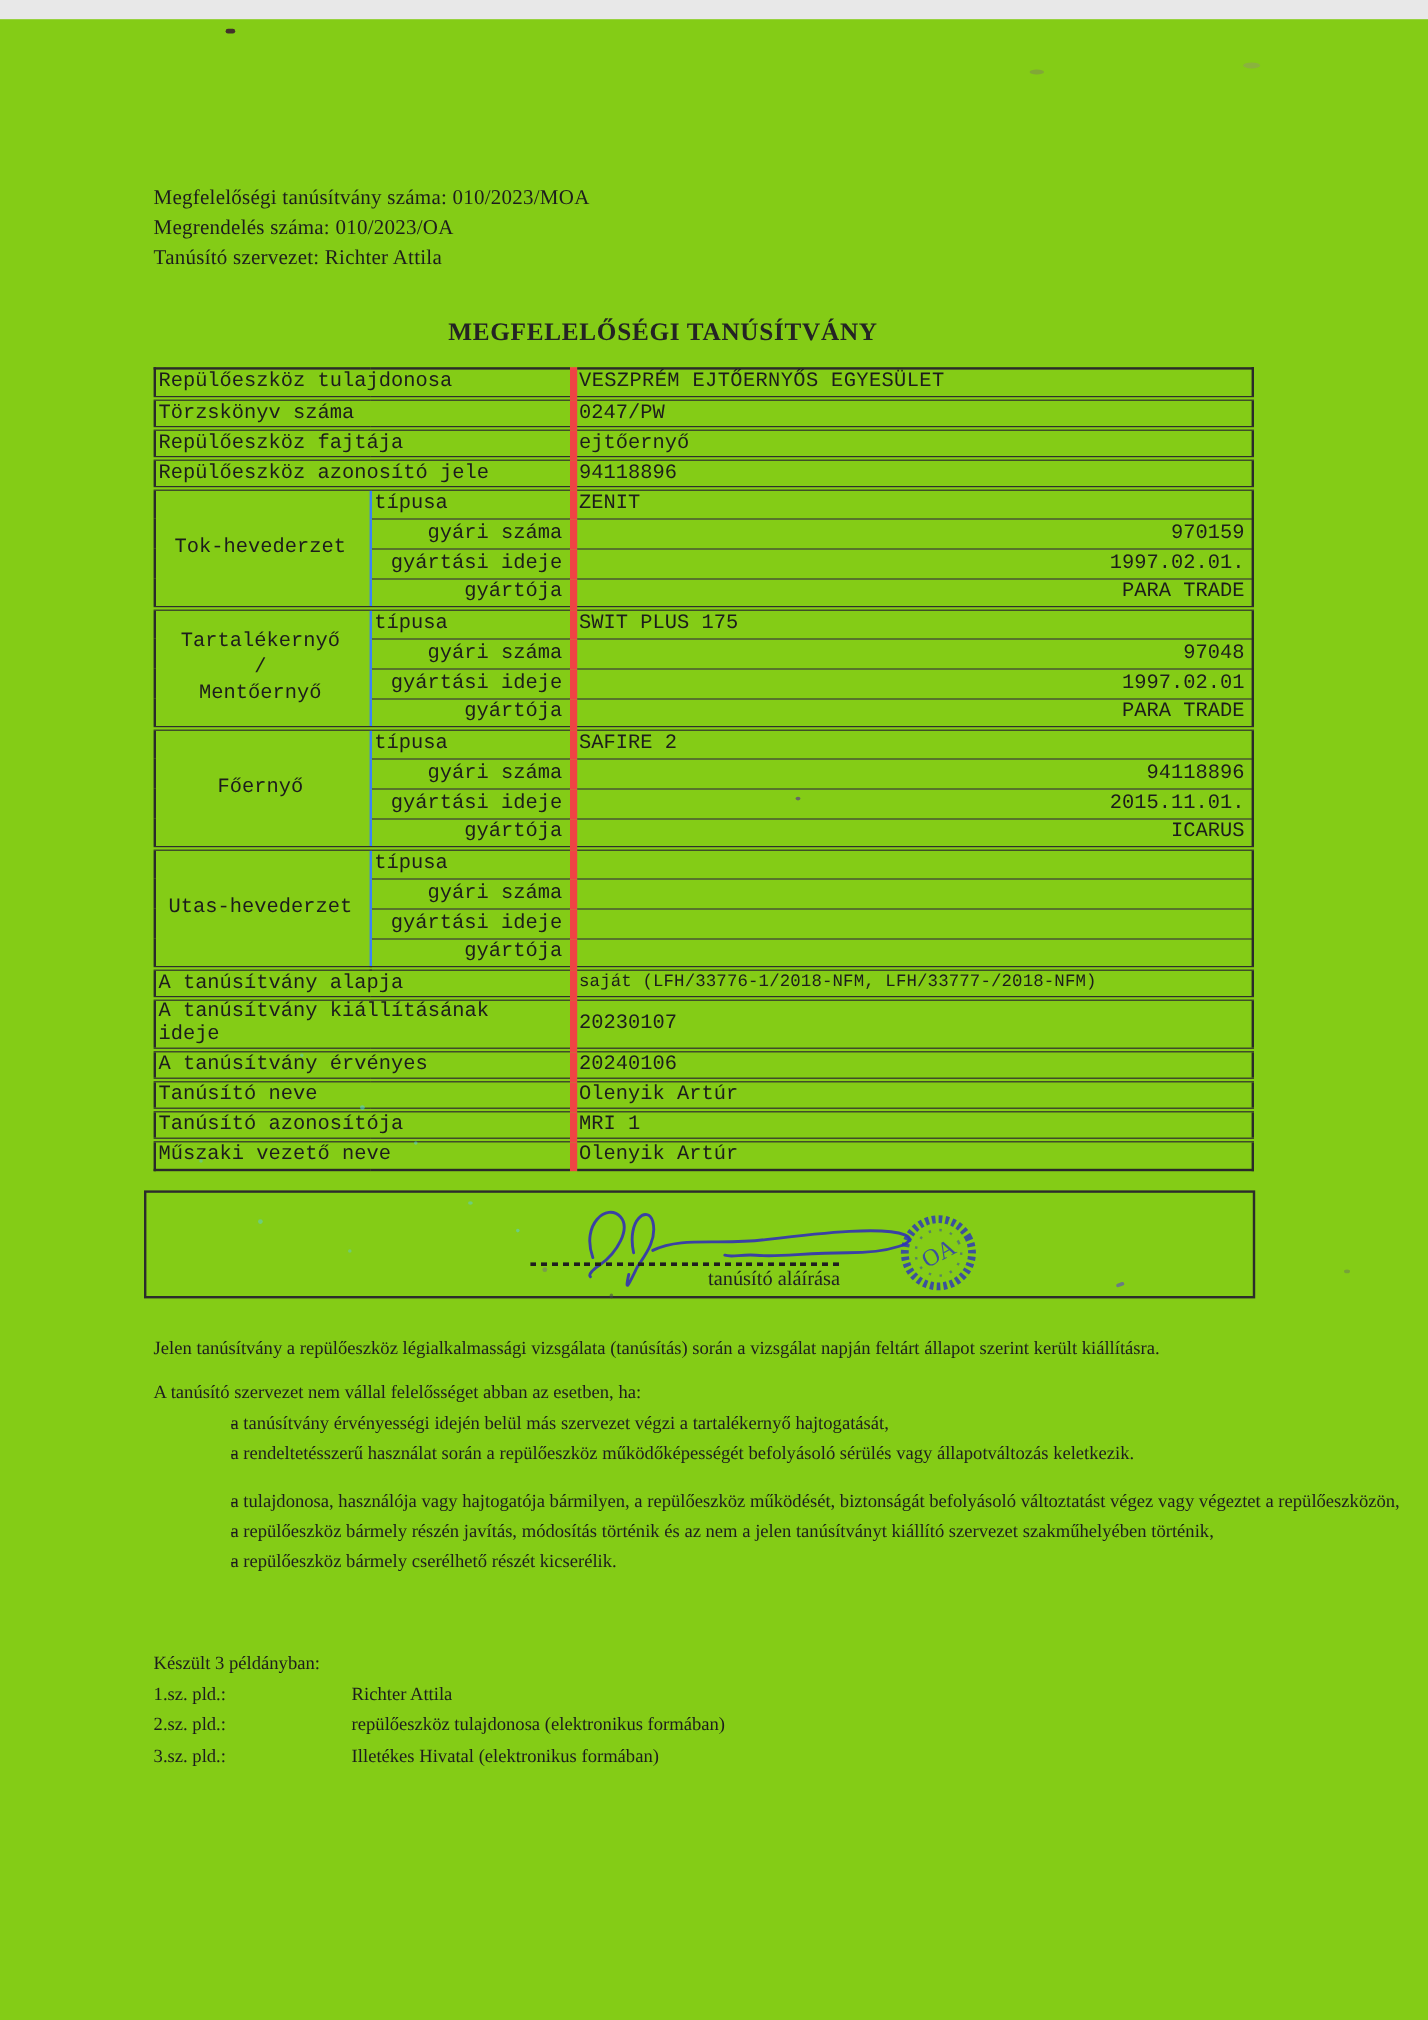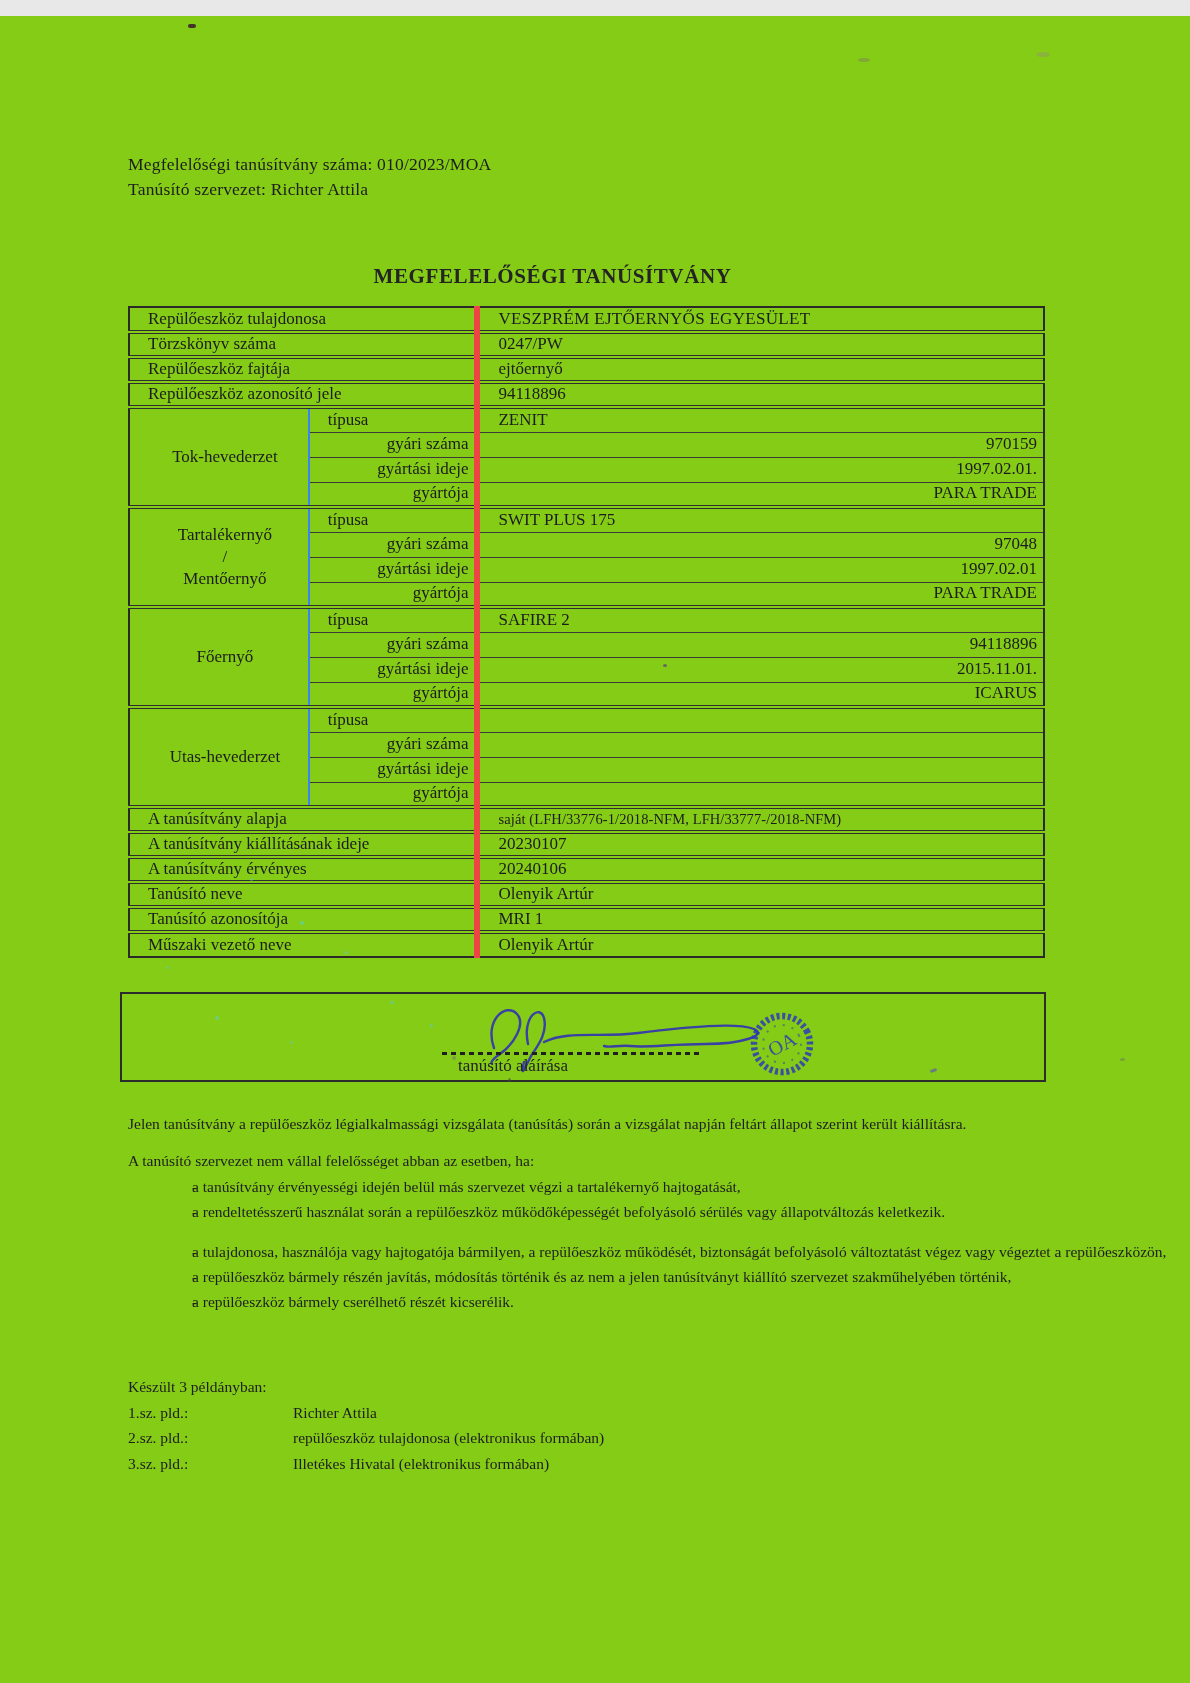--- a/index.html
+++ b/index.html
@@ -25,21 +25,21 @@
   .title-wrap { position: absolute; left: 0; top: 248px; width: 1105px; text-align: center; }
   .doc-title { font-size: 21px; font-weight: bold; letter-spacing: 0.6px; color: #242424; }
 
   
   table.cert {
     position: absolute; left: 128px; top: 290px;
     width: 917px; border-collapse: collapse;
     font-size: 17px; color: #1c1c1c;
     border: 2px solid #2a2a2a;
   }
-  table.cert td { height: 25px; vertical-align: middle; padding: 0 6px 1px 18px; }
+  table.cert td { height: 25px; vertical-align: middle; padding: 0 6px 1px 2px; font-family: Liberation Mono, monospace; }
   td.c-name { text-align: center; padding-left: 2px; }
   td.c-val  { border-left: 6px solid #ef4444; padding-left: 13px; }
   td.c-attr { border-left: 2px solid #3b82f6; }
   tr.sect > td { border-top: 4px double #2e2e2e; }
   tr.sub  > td { border-top: 1.5px solid #3a3a3a; text-align: right; }
   .group-name { white-space: pre-line; line-height: 22px; display: inline-block; }
   .val-caps { letter-spacing: 0.3px; }
   td.small-val { font-size: 14.5px; letter-spacing: 0.1px; }
 
   
@@ -47,22 +47,22 @@
     position: absolute; left: 120px; top: 976px;
     width: 926px; height: 90px;
     border: 2px solid #2c2c2c; background: transparent;
   }
   .sig-svg { position: absolute; left: 348px; top: 10px; }
   .dash-line {
     position: absolute; left: 320px; top: 58px; width: 258px; height: 3px;
     background: repeating-linear-gradient(90deg, #1f1f1f 0 5px, transparent 5px 9px);
   }
   .sig-caption {
-    position: absolute; left: 336px; top: 62px; width: 258px;
-    text-align: left; font-size: 17px; color: #222;
+    position: absolute; left: 320px; top: 62px; width: 258px;
+    text-align: right; font-size: 17px; color: #222;
   }
   .stamp { position: absolute; left: 622px; top: 12px; filter: blur(0.3px); }
 
   
   .para { position: absolute; left: 128px; width: 1050px; font-size: 15.5px; line-height: 25px; color: #1e1e1e; }
   .bullets { margin-top: 1px; }
   .bullet { display: flex; }
   .bullet .dash { width: 43px; padding-left: 64px; flex: 0 0 auto; }
   .bullet .text { flex: 1 1 auto; }
 
@@ -73,20 +73,21 @@
   
   .speck { position: absolute; border-radius: 50%; }
 </style>
 </head>
 <body>
 
 <div class="page">
 
   <div class="hdr">
     <div>Megfelelőségi tanúsítvány száma: 010/2023/MOA</div>
+    <div>Megrendelés száma: 010/2023/OA</div>
     <div>Tanúsító szervezet: Richter Attila</div>
   </div>
 
   <div class="title-wrap">
     <span class="doc-title">MEGFELELŐSÉGI TANÚSÍTVÁNY</span>
   </div>
 
   <table class="cert">
     <colgroup>
         <col style="width:180px">

